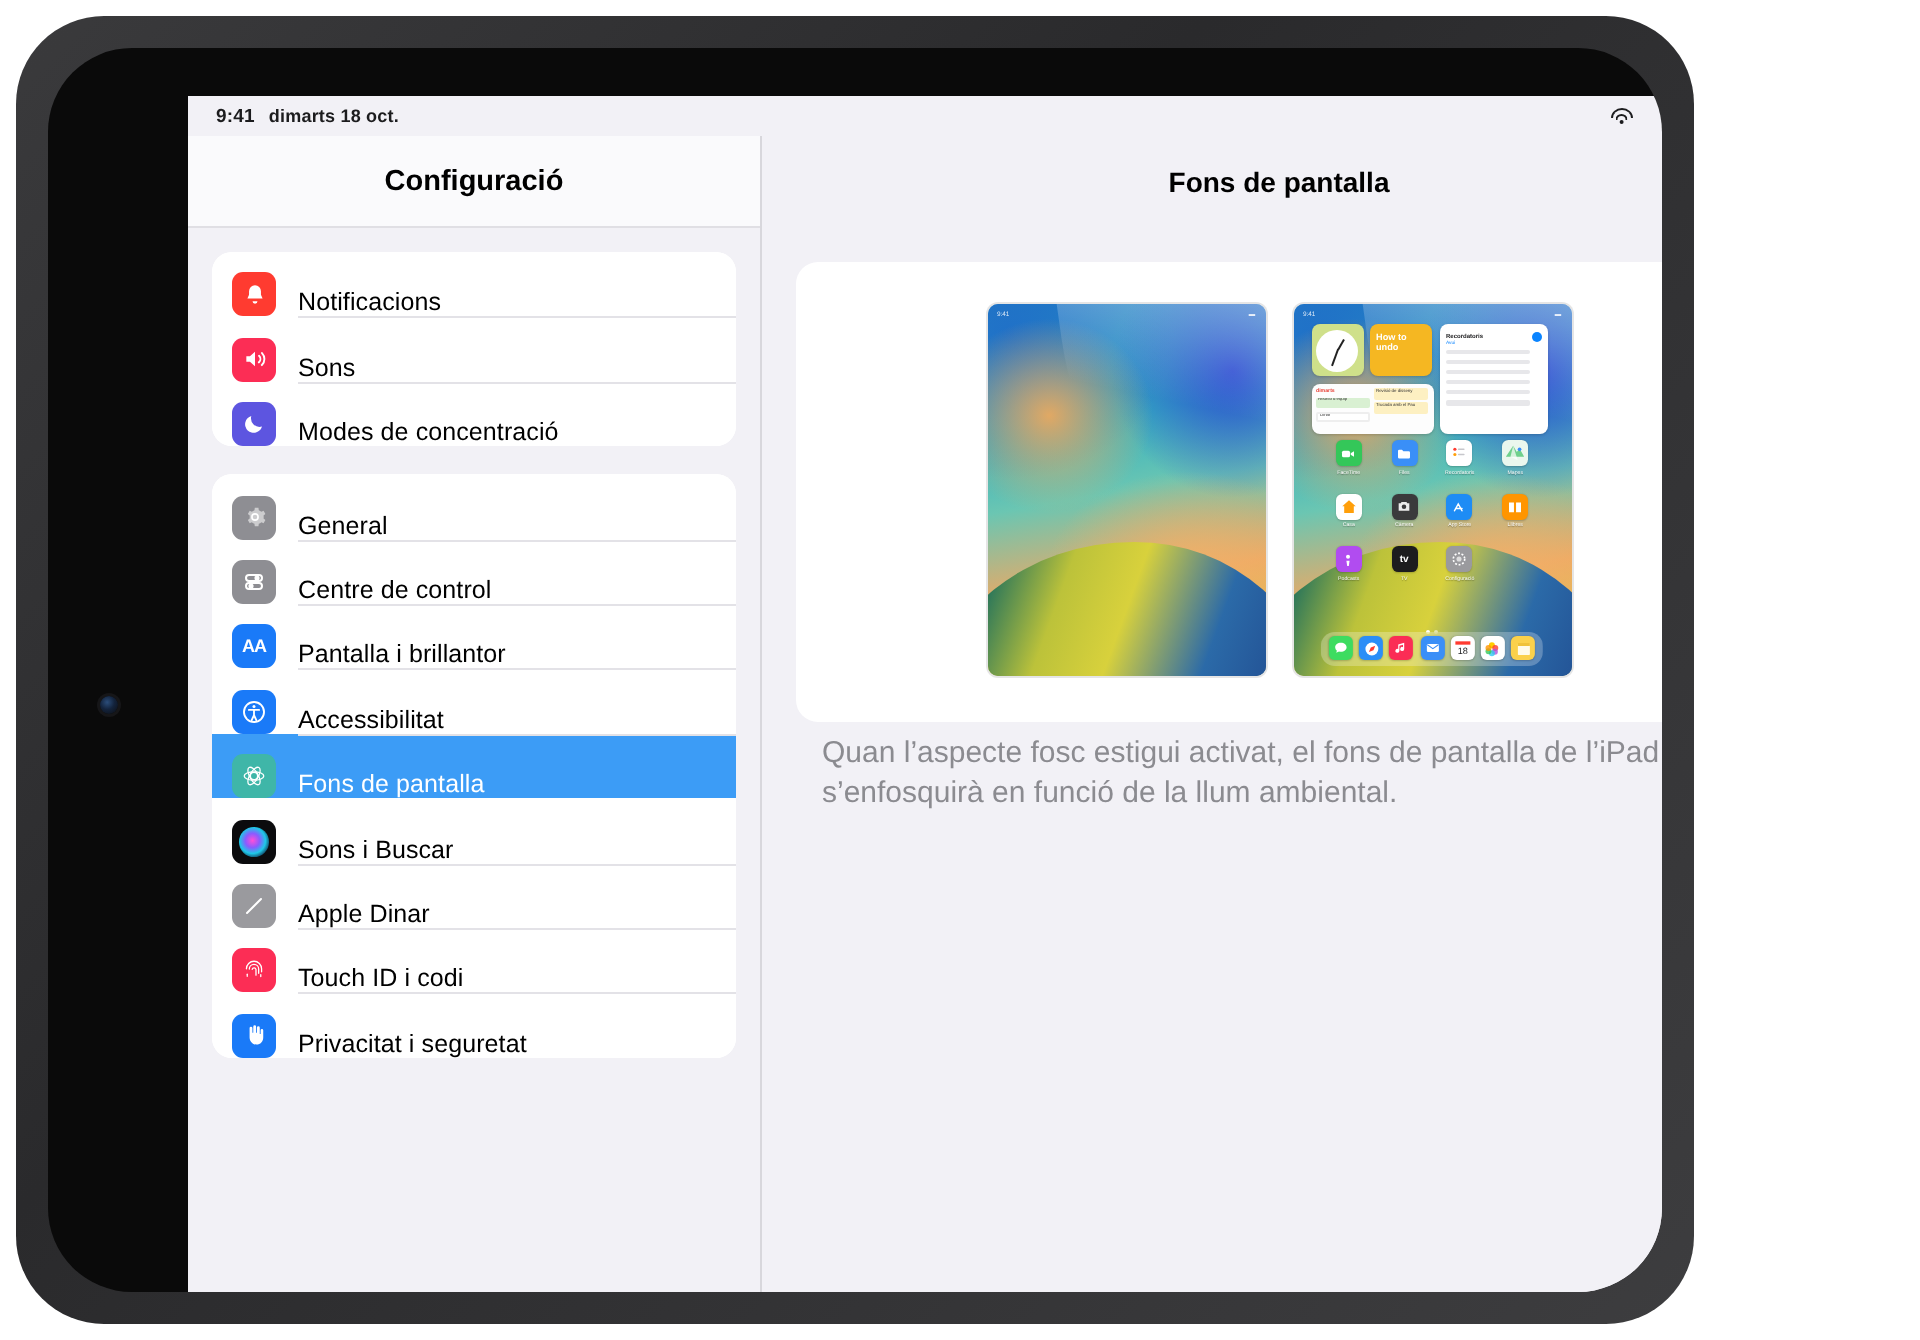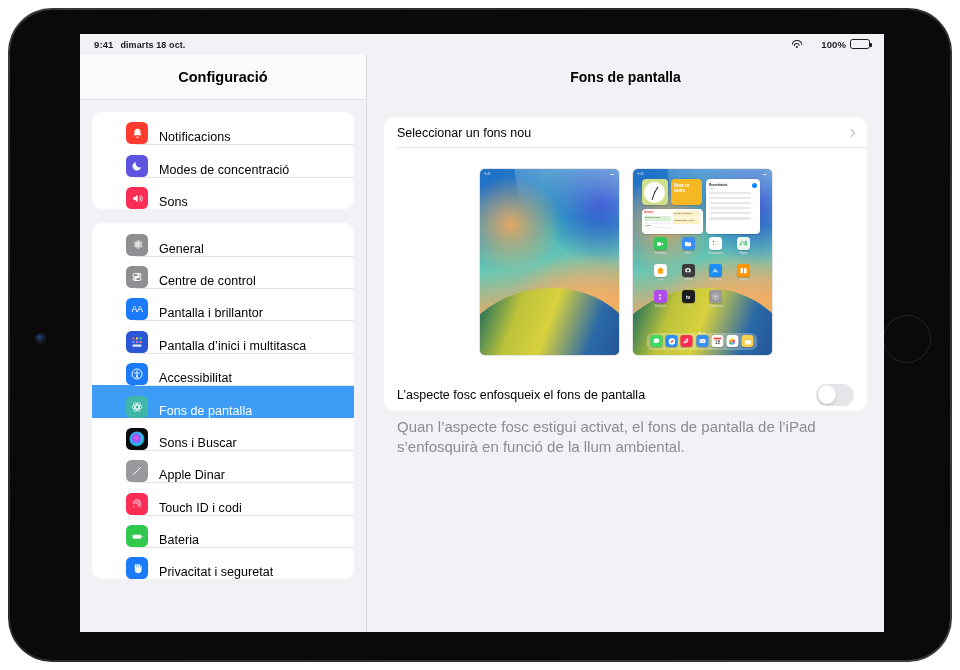--- a/index.html
+++ b/index.html
@@ -7,24 +7,24 @@
     width: 960px; height: 670px;
     background: #ffffff;
     font-family: "Liberation Sans", sans-serif;
     overflow: hidden;
   }
 
   
   #device-frame {
     position: absolute;
     left: 8px; top: 8px;
-    width: 944px; height: 654px;
+    width: 839px; height: 654px;
     background: linear-gradient(135deg,#3a3a3c 0%, #2a2a2c 40%, #3d3d3f 100%);
     border-radius: 44px;
-    padding: 2px;
+    padding: 16px;
   }
   #device-bezel {
     width: 100%; height: 100%;
     background: #0a0a0a;
     border-radius: 42px;
     position: relative;
     overflow: hidden;
   }
   #front-camera {
     position: absolute; left: 26px; top: 324px;
@@ -101,22 +101,22 @@
   .row + .row::before {
     content: ""; position: absolute; left: 43px; right: 0; top: 0;
     height: 1px; background: #e3e2e7;
   }
   .row.selected { background: #3c9cf6; }
   .row.selected + .row::before { background: transparent; }
   .row-icon {
     width: 22px; height: 22px; border-radius: 5.5px;
     flex: 0 0 22px; margin-right: 11px;
     display: flex; align-items: center; justify-content: center;
-    color: #fff; font-size: 11px; font-weight: normal;
-    overflow: hidden; position: relative; margin-left: 24px;
+    color: #fff; font-size: 11px; font-weight: bold;
+    overflow: hidden; position: relative;
   }
   .row-label { font-size: 12.5px; color: #000; letter-spacing: .05px; }
   .row.selected .row-label { color: #fff; }
 
   
   #main { position:absolute; left:287px; top:20px; width:517px; height:578px; background:#f2f1f6; }
   #main-header { height: 46px; display:flex;align-items:center;justify-content:center; }
   #main-title { font-size: 14px; font-weight: bold; color:#000; }
   #content { padding: 17px 17px 0 17px; }
   .card { background:#fff; border-radius: 11px; overflow:hidden; }
@@ -278,34 +278,34 @@
           <div class="group">
             <div class="row">
               <span class="row-icon" style="background:#ff3b30">
                 <svg width="13" height="13" viewBox="0 0 24 24" fill="#fff">
                     <path d="M12 3a5.5 5.5 0 0 0-5.5 5.5v3.2L5 15.2h14l-1.5-3.5V8.5A5.5 5.5 0 0 0 12 3zm0 17a2.3 2.3 0 0 0 2.3-2.2H9.7A2.3 2.3 0 0 0 12 20z"></path>
                   </svg>
               </span>
               <span class="row-label">Notificacions</span>
             </div>
             <div class="row">
+              <span class="row-icon" style="background:#fc2d55">
+                <svg width="13" height="13" viewBox="0 0 24 24" fill="#fff">
+                    <path d="M4 9.5v5h3.3L12 18.8V5.2L7.3 9.5H4zm11.3-1.2a.9.9 0 0 0-.2 1.3 3.4 3.4 0 0 1 0 4.8.9.9 0 1 0 1.2 1.3 5.2 5.2 0 0 0 0-7.4.9.9 0 0 0-1 0zm2.6-2.5a.9.9 0 0 0-.1 1.3 7 7 0 0 1 0 9.8.9.9 0 1 0 1.3 1.2 8.8 8.8 0 0 0 0-12.2.9.9 0 0 0-1.2-.1z"></path>
+                  </svg>
+              </span>
+              <span class="row-label">Sons</span>
+            </div>
+            <div class="row">
               <span class="row-icon" style="background:#5d55e0">
                 <svg width="12" height="12" viewBox="0 0 24 24" fill="#fff">
                     <path d="M20 14.5A8.6 8.6 0 0 1 9.3 4 8.6 8.6 0 1 0 20 14.5z"></path>
                   </svg>
               </span>
               <span class="row-label">Modes de concentració</span>
-            </div>
-            <div class="row">
-              <span class="row-icon" style="background:#fc2d55">
-                <svg width="13" height="13" viewBox="0 0 24 24" fill="#fff">
-                    <path d="M4 9.5v5h3.3L12 18.8V5.2L7.3 9.5H4zm11.3-1.2a.9.9 0 0 0-.2 1.3 3.4 3.4 0 0 1 0 4.8.9.9 0 1 0 1.2 1.3 5.2 5.2 0 0 0 0-7.4.9.9 0 0 0-1 0zm2.6-2.5a.9.9 0 0 0-.1 1.3 7 7 0 0 1 0 9.8.9.9 0 1 0 1.3 1.2 8.8 8.8 0 0 0 0-12.2.9.9 0 0 0-1.2-.1z"></path>
-                  </svg>
-              </span>
-              <span class="row-label">Sons</span>
             </div>
           </div>
 
           <div class="group">
             <div class="row">
               <span class="row-icon" style="background:#8e8e93">
                 <svg width="13" height="13" viewBox="0 0 24 24" fill="#fff">
                     <path d="M12 8.4A3.6 3.6 0 1 0 12 15.6 3.6 3.6 0 0 0 12 8.4zm0 5.7a2.1 2.1 0 1 1 0-4.2 2.1 2.1 0 0 1 0 4.2z"></path>
                     <path d="M20 12c0-.5 0-1-.1-1.4l1.7-1.3-1.7-3-2 .8a7.8 7.8 0 0 0-2.4-1.4L15.2 3.5h-3.4l-.3 2.2a7.8 7.8 0 0 0-2.4 1.4l-2-.8-1.7 3 1.7 1.3c0 .9 0 1.9 0 2.8l-1.7 1.3 1.7 3 2-.8a7.8 7.8 0 0 0 2.4 1.4l.3 2.2h3.4l.3-2.2a7.8 7.8 0 0 0 2.4-1.4l2 .8 1.7-3-1.7-1.3c.1-.4.1-.9.1-1.4z" opacity=".55"></path>
                   </svg>
@@ -321,34 +321,20 @@
                     <circle cx="9" cy="16" r="1.6" fill="#fff"></circle>
                   </svg>
               </span>
               <span class="row-label">Centre de control</span>
             </div>
             <div class="row">
               <span class="row-icon" style="background:#1a7af8;font-size:9px;letter-spacing:-.5px">
                 <span>AA</span>
               </span>
               <span class="row-label">Pantalla i brillantor</span>
-            </div>
-            <div class="row">
-              <span class="row-icon" style="background:#2b57d6">
-                <svg width="14" height="14" viewBox="0 0 24 24">
-                  <rect x="4" y="4" width="3.6" height="3.6" rx="1" fill="#ff5f57"></rect>
-                  <rect x="10.2" y="4" width="3.6" height="3.6" rx="1" fill="#ffd43b"></rect>
-                  <rect x="16.4" y="4" width="3.6" height="3.6" rx="1" fill="#4ade80"></rect>
-                  <rect x="4" y="10.2" width="3.6" height="3.6" rx="1" fill="#60a5fa"></rect>
-                  <rect x="10.2" y="10.2" width="3.6" height="3.6" rx="1" fill="#f472b6"></rect>
-                  <rect x="16.4" y="10.2" width="3.6" height="3.6" rx="1" fill="#fb923c"></rect>
-                  <rect x="4" y="16.4" width="16" height="3.6" rx="1.6" fill="#ffffff" opacity=".85"></rect>
-                </svg>
-              </span>
-              <span class="row-label">Pantalla d’inici i multitasca</span>
             </div>
             <div class="row">
               <span class="row-icon" style="background:#1a7af8">
                 <svg width="14" height="14" viewBox="0 0 24 24" fill="none" stroke="#fff" stroke-width="1.6">
                     <circle cx="12" cy="12" r="8.6"></circle>
                     <circle cx="12" cy="7.3" r="1.3" fill="#fff" stroke="none"></circle>
                     <path d="M7.6 10.2h8.8M12 10.6v4.2M12 14.8l-2 4.2M12 14.8l2 4.2" stroke-linecap="round"></path>
                   </svg>
               </span>
               <span class="row-label">Accessibilitat</span>
@@ -394,53 +380,40 @@
                   <path d="M5.5 11a6.5 6.5 0 0 1 13 0v2.5"></path>
                     <path d="M8 11.2a4 4 0 0 1 8 0v3.6"></path>
                   <path d="M10.4 11.4a1.7 1.7 0 0 1 3.3 0v5"></path>
                     <path d="M6.2 15.6v1.8"></path>
                     <path d="M17.8 16v1.6"></path>
                 </svg>
               </span>
               <span class="row-label">Touch ID i codi</span>
             </div>
             <div class="row">
-              <span class="row-icon" style="background:#30c94e">
-                <svg width="15" height="15" viewBox="0 0 24 24">
-                    <rect x="4" y="9" width="14" height="6.5" rx="2.2" fill="#fff"></rect>
-                    <rect x="18.6" y="11" width="1.6" height="2.6" rx=".7" fill="#fff"></rect>
-                  </svg>
-              </span>
-              <span class="row-label">Bateria</span>
-            </div>
-            <div class="row">
               <span class="row-icon" style="background:#1a7af8">
                 <svg width="13" height="13" viewBox="0 0 24 24" fill="#fff">
                     <path d="M7 11V5.6a1.3 1.3 0 0 1 2.6 0V10h.8V4.4a1.3 1.3 0 0 1 2.6 0V10h.8V5.2a1.3 1.3 0 0 1 2.6 0V11h.8V7.6a1.2 1.2 0 0 1 2.4 0v6.6c0 3.6-2.6 6.6-6.2 6.6S7 17.8 7 14.2V11z"></path>
                   </svg>
               </span>
               <span class="row-label">Privacitat i seguretat</span>
             </div>
           </div>
 
         </div>
       </div>
 
       <div id="main">
         <div id="main-header">
           <span id="main-title">Fons de pantalla</span>
         </div>
 
         <div id="content">
           <div class="card">
 
-            <div id="select-row">
-              <span id="select-label">Seleccionar un fons nou</span>
-              <span class="chevron"></span>
-            </div>
 
             <div id="previews">
 
               <div class="preview">
                 <div class="wall"></div>
                 <div class="wall-sheen"></div>
                 <div class="pv-status">
                   <span>9:41</span>
                   <span>▬</span>
                 </div>
@@ -643,26 +616,20 @@
                           <rect x="4" y="4" width="16" height="16" rx="1" fill="#fffbe8"></rect>
                           <rect x="4" y="4" width="16" height="4" fill="#f0c23a"></rect>
                         </svg>
                     </span>
                   </div>
                 </div>
               </div>
 
             </div>
 
-            <div id="dark-row">
-              <span id="dark-label">L’aspecte fosc enfosqueix el fons de pantalla</span>
-              <span id="dark-toggle">
-                <span class="knob"></span>
-              </span>
-            </div>
 
           </div>
 
           <div id="dark-note">Quan l’aspecte fosc estigui activat, el fons de pantalla de l’iPad s’enfosquirà en funció de la llum ambiental.</div>
         </div>
       </div>
 
     </div>
   </div>
 </div>

